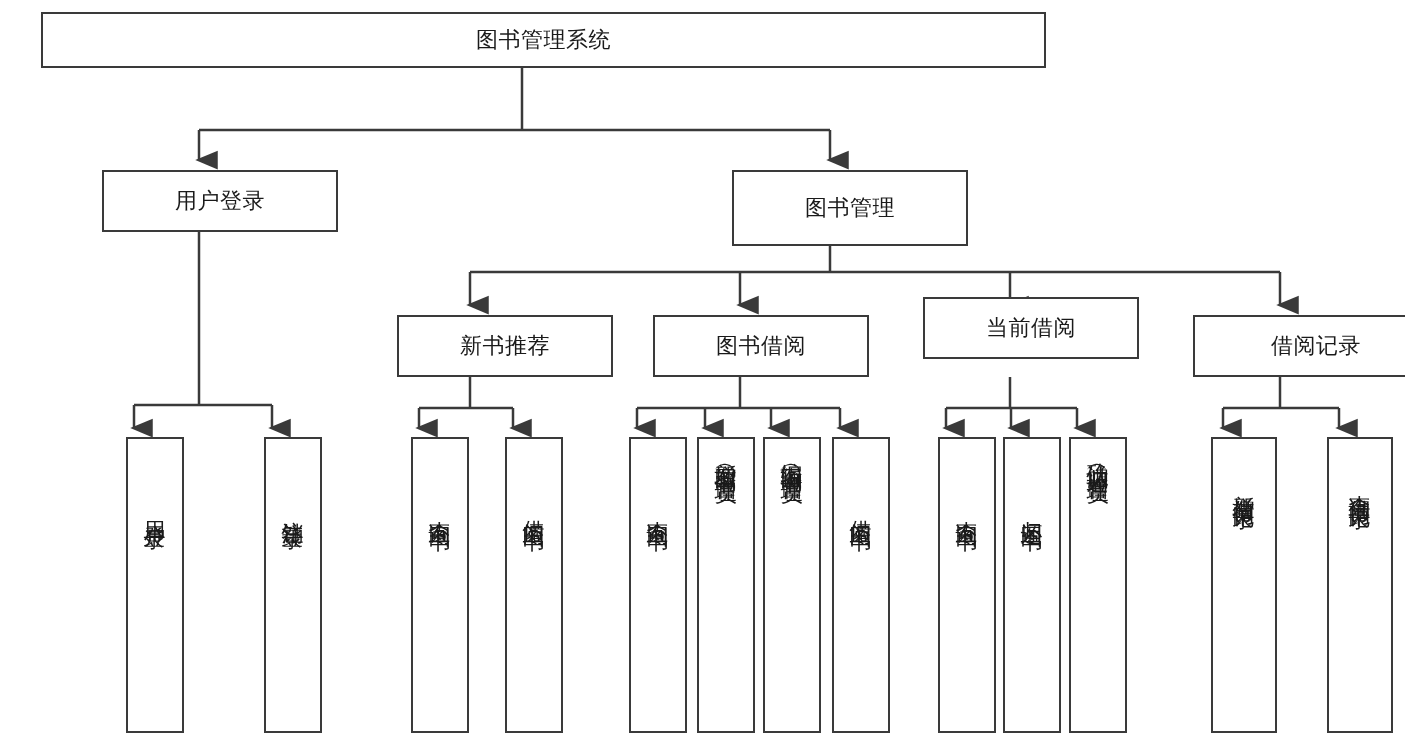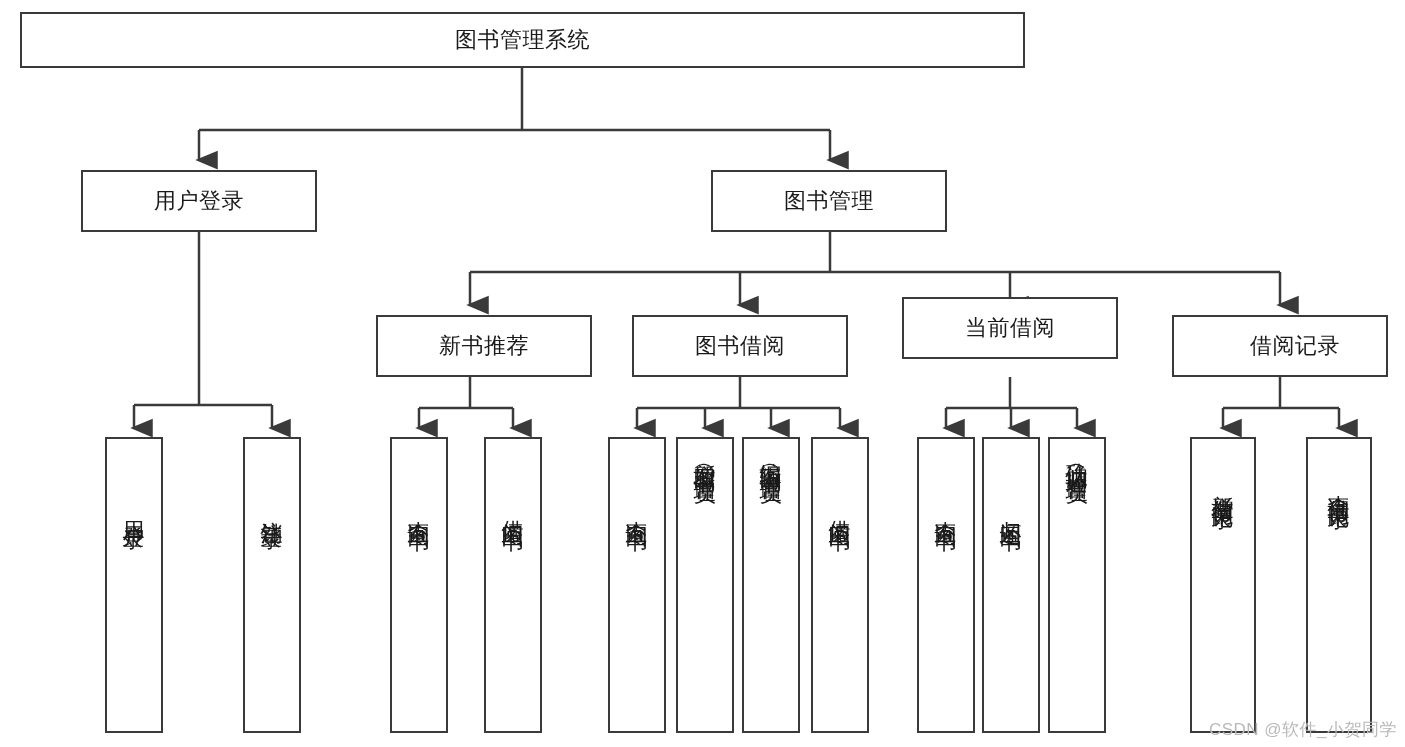--- a/index.html
+++ b/index.html
@@ -27,20 +27,21 @@
   }
   .node {
     position: absolute;
     box-sizing: border-box;
     border: 2.5px solid #3a3a3a;
     background: #ffffff;
     display: flex;
     align-items: center;
     justify-content: center;
     color: #1a1a1a;
+    margin-left: 21px;
   }
   .node.horiz {
     font-size: 22px;
     letter-spacing: 0.5px;
   }
   .node.vert {
     align-items: flex-start;
     justify-content: center;
     padding-top: 6px;
   }
@@ -123,21 +124,21 @@
     </g>
   </svg>
 
   <div class="node horiz" style="left:20px; top:12px; width:1005px; height:56px;">
     <span>图书管理系统</span>
   </div>
 
   <div class="node horiz" style="left:81px; top:170px; width:236px; height:62px;">
     <span>用户登录</span>
   </div>
-  <div class="node horiz" style="left:711px; top:170px; width:236px; height:62px;font-family:Liberation Serif, serif;">
+  <div class="node horiz" style="left:711px; top:170px; width:236px; height:76px;font-family:Liberation Serif, serif;">
     <span>图书管理</span>
   </div>
 
   <div class="node horiz" style="left:376px; top:315px; width:216px; height:62px;">
     <span>新书推荐</span>
   </div>
   <div class="node horiz" style="left:632px; top:315px; width:216px; height:62px;">
     <span>图书借阅</span>
   </div>
   <div class="node horiz" style="left:902px; top:297px; width:216px; height:62px;">
@@ -184,15 +185,14 @@
     <span class="vtext">确认归还（管理员）</span>
   </div>
 
   <div class="node vert midlg" style="left:1190px; top:437px; width:66px; height:296px;">
     <span class="vtext">新增借阅记录</span>
   </div>
   <div class="node vert midlg" style="left:1306px; top:437px; width:66px; height:296px;">
     <span class="vtext">查询借阅记录</span>
   </div>
 
-  <div id="watermark">CSDN @软件_小贺同学</div>
 
 </div>
 
 </body></html>

